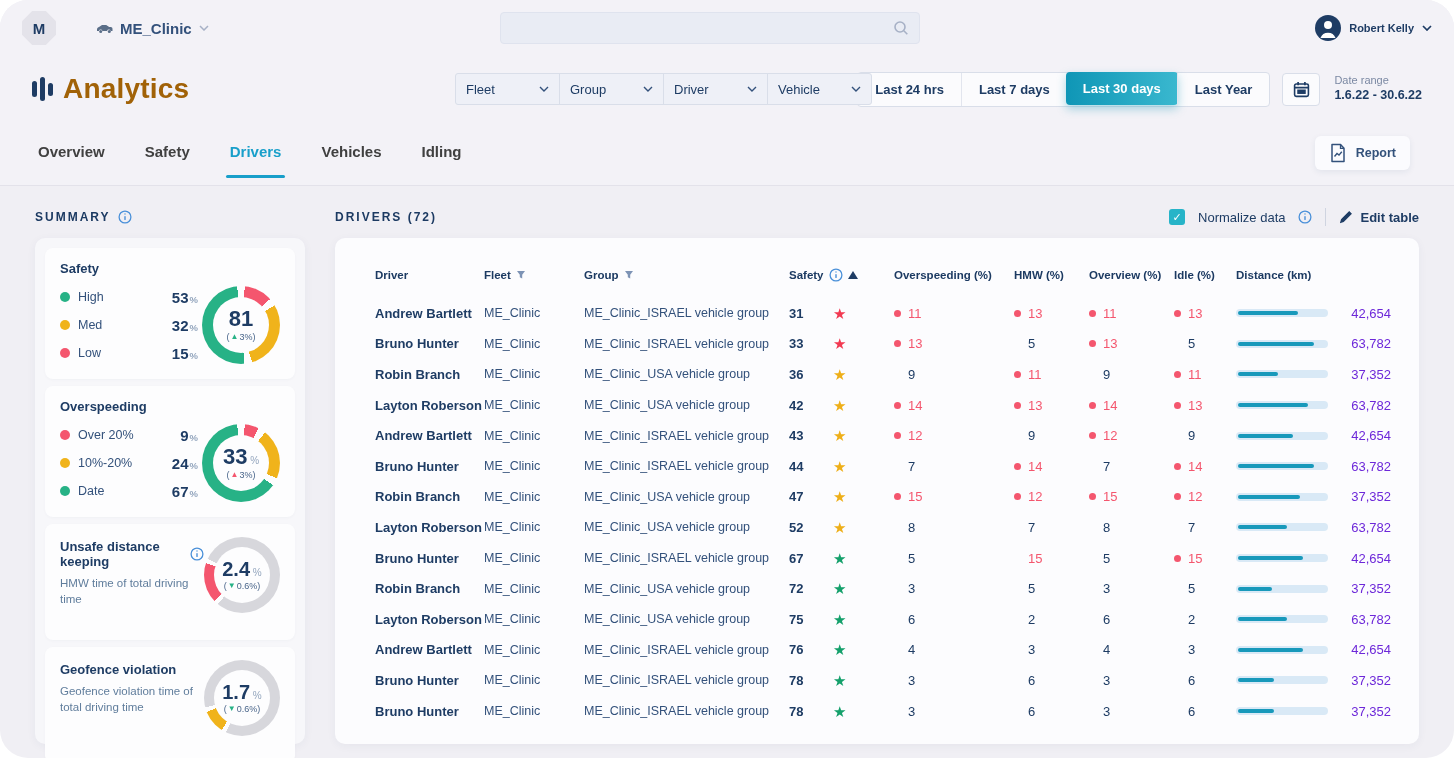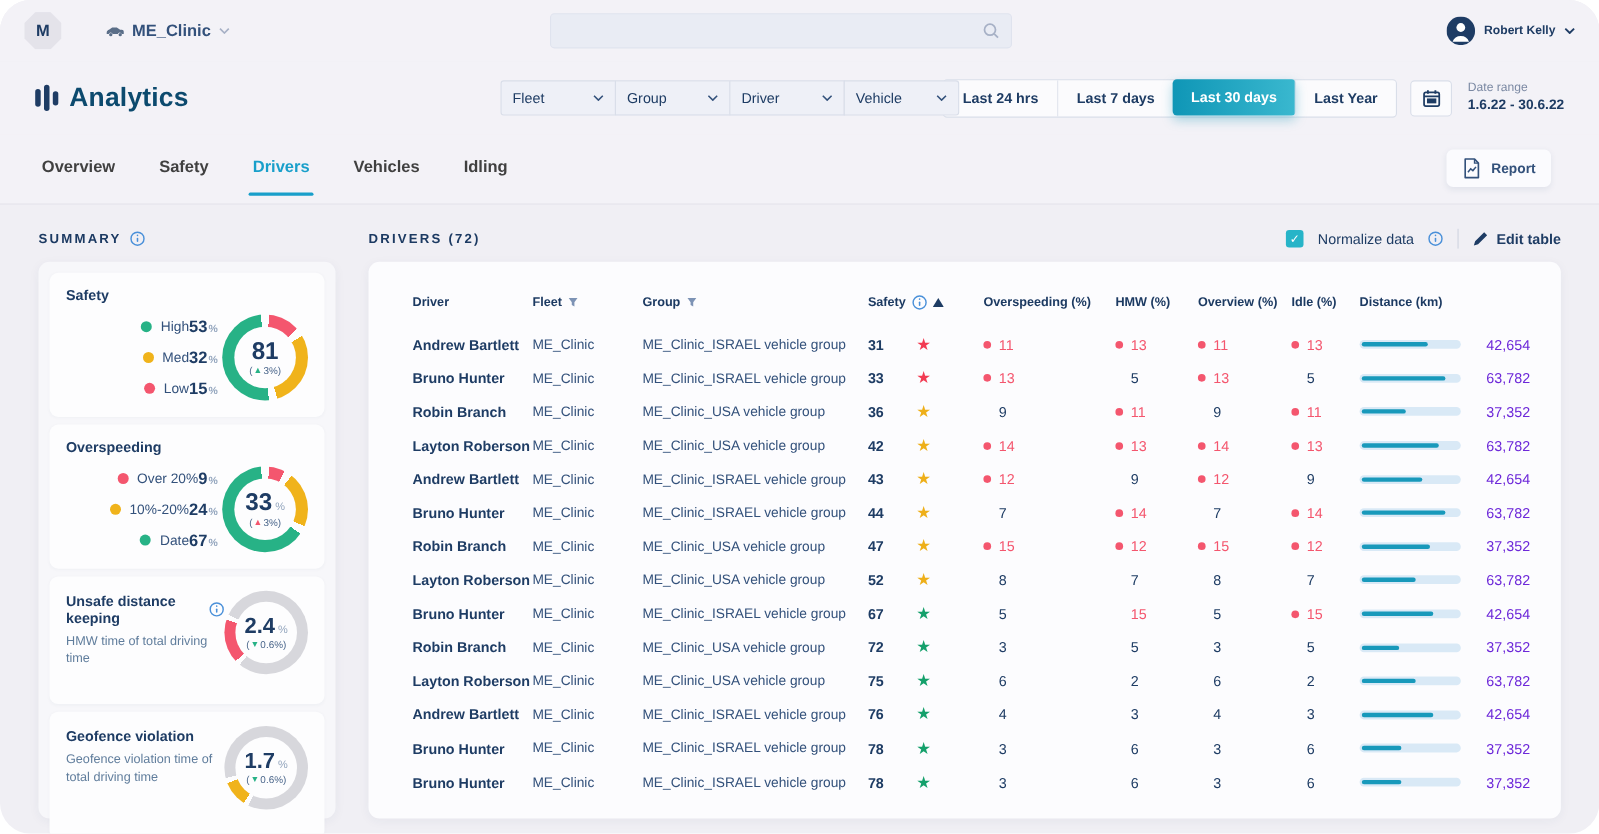--- a/index.html
+++ b/index.html
@@ -19,21 +19,21 @@
   .search .sicon { margin-right:10px; display:flex; }
   .user { margin-left:auto; display:flex; align-items:center; gap:8px; }
   .user-name { font-size:11px; color:#1e3c64; font-weight:bold; }
 
   
   .header2 { height:66px; background:#f3f2f7; position:relative; display:flex; align-items:center; padding:0 32px; }
   .brand { display:flex; align-items:center; gap:10px; }
   .brand-bars { display:flex; align-items:center; gap:3px; height:26px; }
   .brand-bars i { display:block; width:5px; border-radius:3px; background:#1e3c64; }
   .brand-bars i:nth-child(1){height:16px;} .brand-bars i:nth-child(2){height:24px;} .brand-bars i:nth-child(3){height:13px;}
-  .brand-title { font-size:24px; font-weight:bold; color:#0c4a6e; letter-spacing:.2px; }
+  .brand-title { font-size:28px; font-weight:bold; color:#a16207; letter-spacing:.2px; }
   .filters { position:absolute; left:455px; top:17px; display:flex; }
   .filter { width:105px; height:32px; background:#eef0f7; border:1px solid #d9dee9; margin-left:-1px;
             display:flex; align-items:center; justify-content:space-between; padding:0 10px; cursor:pointer; }
   .filter:first-child { border-radius:3px 0 0 3px; margin-left:0; }
   .filter:last-child { border-radius:0 3px 3px 0; }
   .filter span { font-size:13px; color:#1e3c64; }
   .right-tools { margin-left:auto; display:flex; align-items:center; gap:12px; }
   .ranges { display:flex; background:#fbfbfd; border:1px solid #d9dee9; border-radius:4px; overflow:visible; }
   .range { height:33px; padding:0 17px; display:flex; align-items:center; font-size:13px; font-weight:bold;
            color:#1e3c64; border-left:1px solid #e2e5ee; cursor:pointer; background:transparent; }
@@ -72,21 +72,21 @@
   .edit-table span { font-size:13px; font-weight:bold; color:#1e3c64; }
 
   .cards { display:flex; gap:30px; margin-top:12px; }
 
   
   .summary-card { width:270px; height:506px; background:#f7f7fa; border-radius:10px; padding:10px;
                   box-shadow:0 2px 10px rgba(30,60,100,.05); }
   .blk { background:#fdfdfe; border-radius:8px; padding:13px 15px; margin-bottom:7px; box-shadow:0 1px 3px rgba(30,60,100,.03); }
   .blk-title { font-size:13px; font-weight:bold; color:#1e3c64; display:flex; align-items:center; gap:6px; }
   .blk-donut-body { display:flex; align-items:center; margin-top:10px; }
-  .legend { flex:1; display:flex; flex-direction:column; gap:11px;align-items:flex-end; }
+  .legend { flex:1; display:flex; flex-direction:column; gap:11px; }
   .leg-row { display:flex; align-items:center; }
   .leg-dot { width:10px; height:10px; border-radius:50%; margin-right:8px; }
   .leg-label { font-size:12.5px; color:#33517b; flex:1; }
   .leg-val { font-size:15px; font-weight:bold; color:#1e3c64; }
   .leg-pct { font-size:9.5px; color:#94a6be; margin-left:1px; }
   .donut { width:78px; height:78px; border-radius:50%; position:relative; flex:none; margin-left:4px;text-align:center; }
   .hole { position:absolute; inset:11px; border-radius:50%; background:#fdfdfe;
           display:flex; flex-direction:column; align-items:center; justify-content:center; }
   .c-val { font-size:22px; font-weight:bold; color:#1e3c64; line-height:1; }
   .c-sfx { font-size:10px; color:#94a6be; font-weight:normal; }

